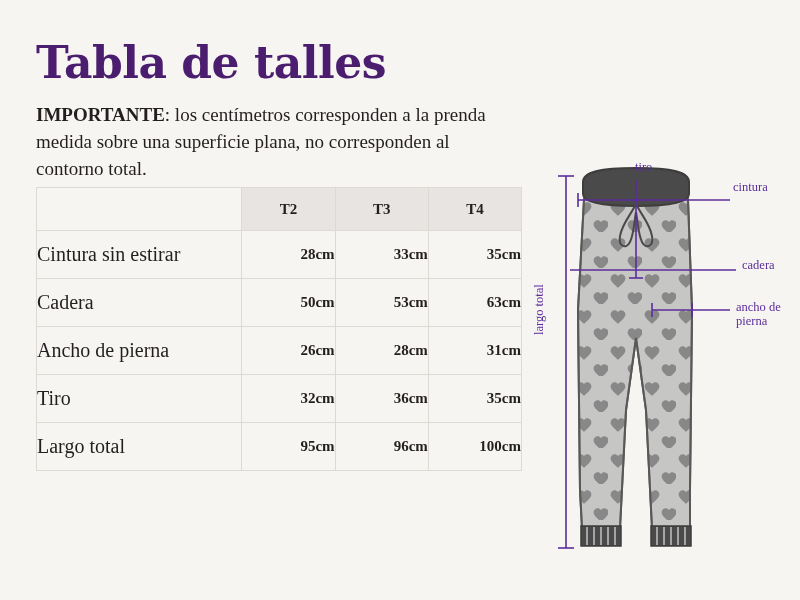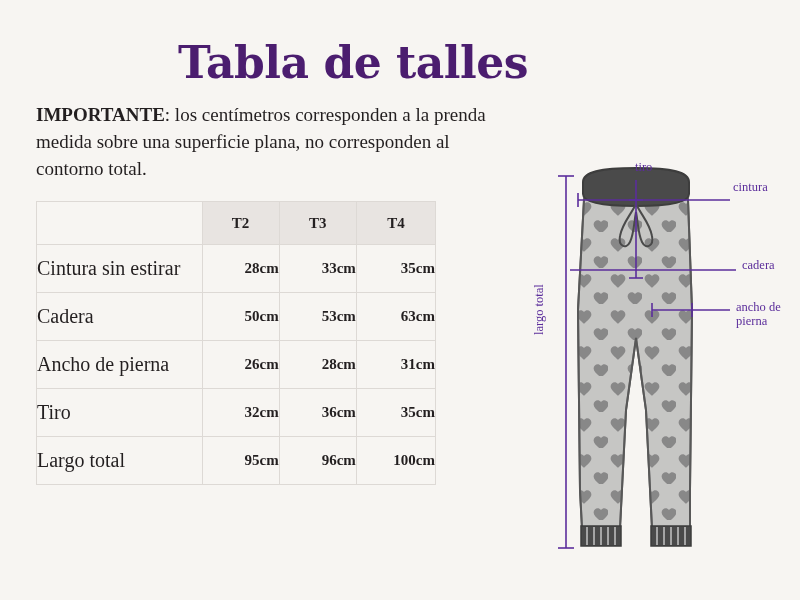--- a/index.html
+++ b/index.html
@@ -26,35 +26,34 @@
     width: 492px;
   }
   .title {
     font-family: "DejaVu Serif", serif;
     font-weight: 700;
     font-size: 44px;
     line-height: 1.05;
     color: #4b1d6f;
     letter-spacing: -0.5px;
     margin: 0 0 16px 0;
-    text-align: right;
   }
   .intro {
     font-size: 19px;
     line-height: 1.42;
     color: #231f20;
-    margin: 0 0 18px 0;
+    margin: 0 0 4px 0;
     width: 470px;
   }
   .intro b {
     font-weight: 700;
   }
   table.size-table {
     border-collapse: collapse;
-    width: 400px;
+    width: 486px;
     font-size: 15px;
   }
   table.size-table th,
   table.size-table td {
     border: 1px solid #ddd9d5;
     padding: 0;
     height: 47px;
     vertical-align: middle;
   }
   table.size-table thead th {

